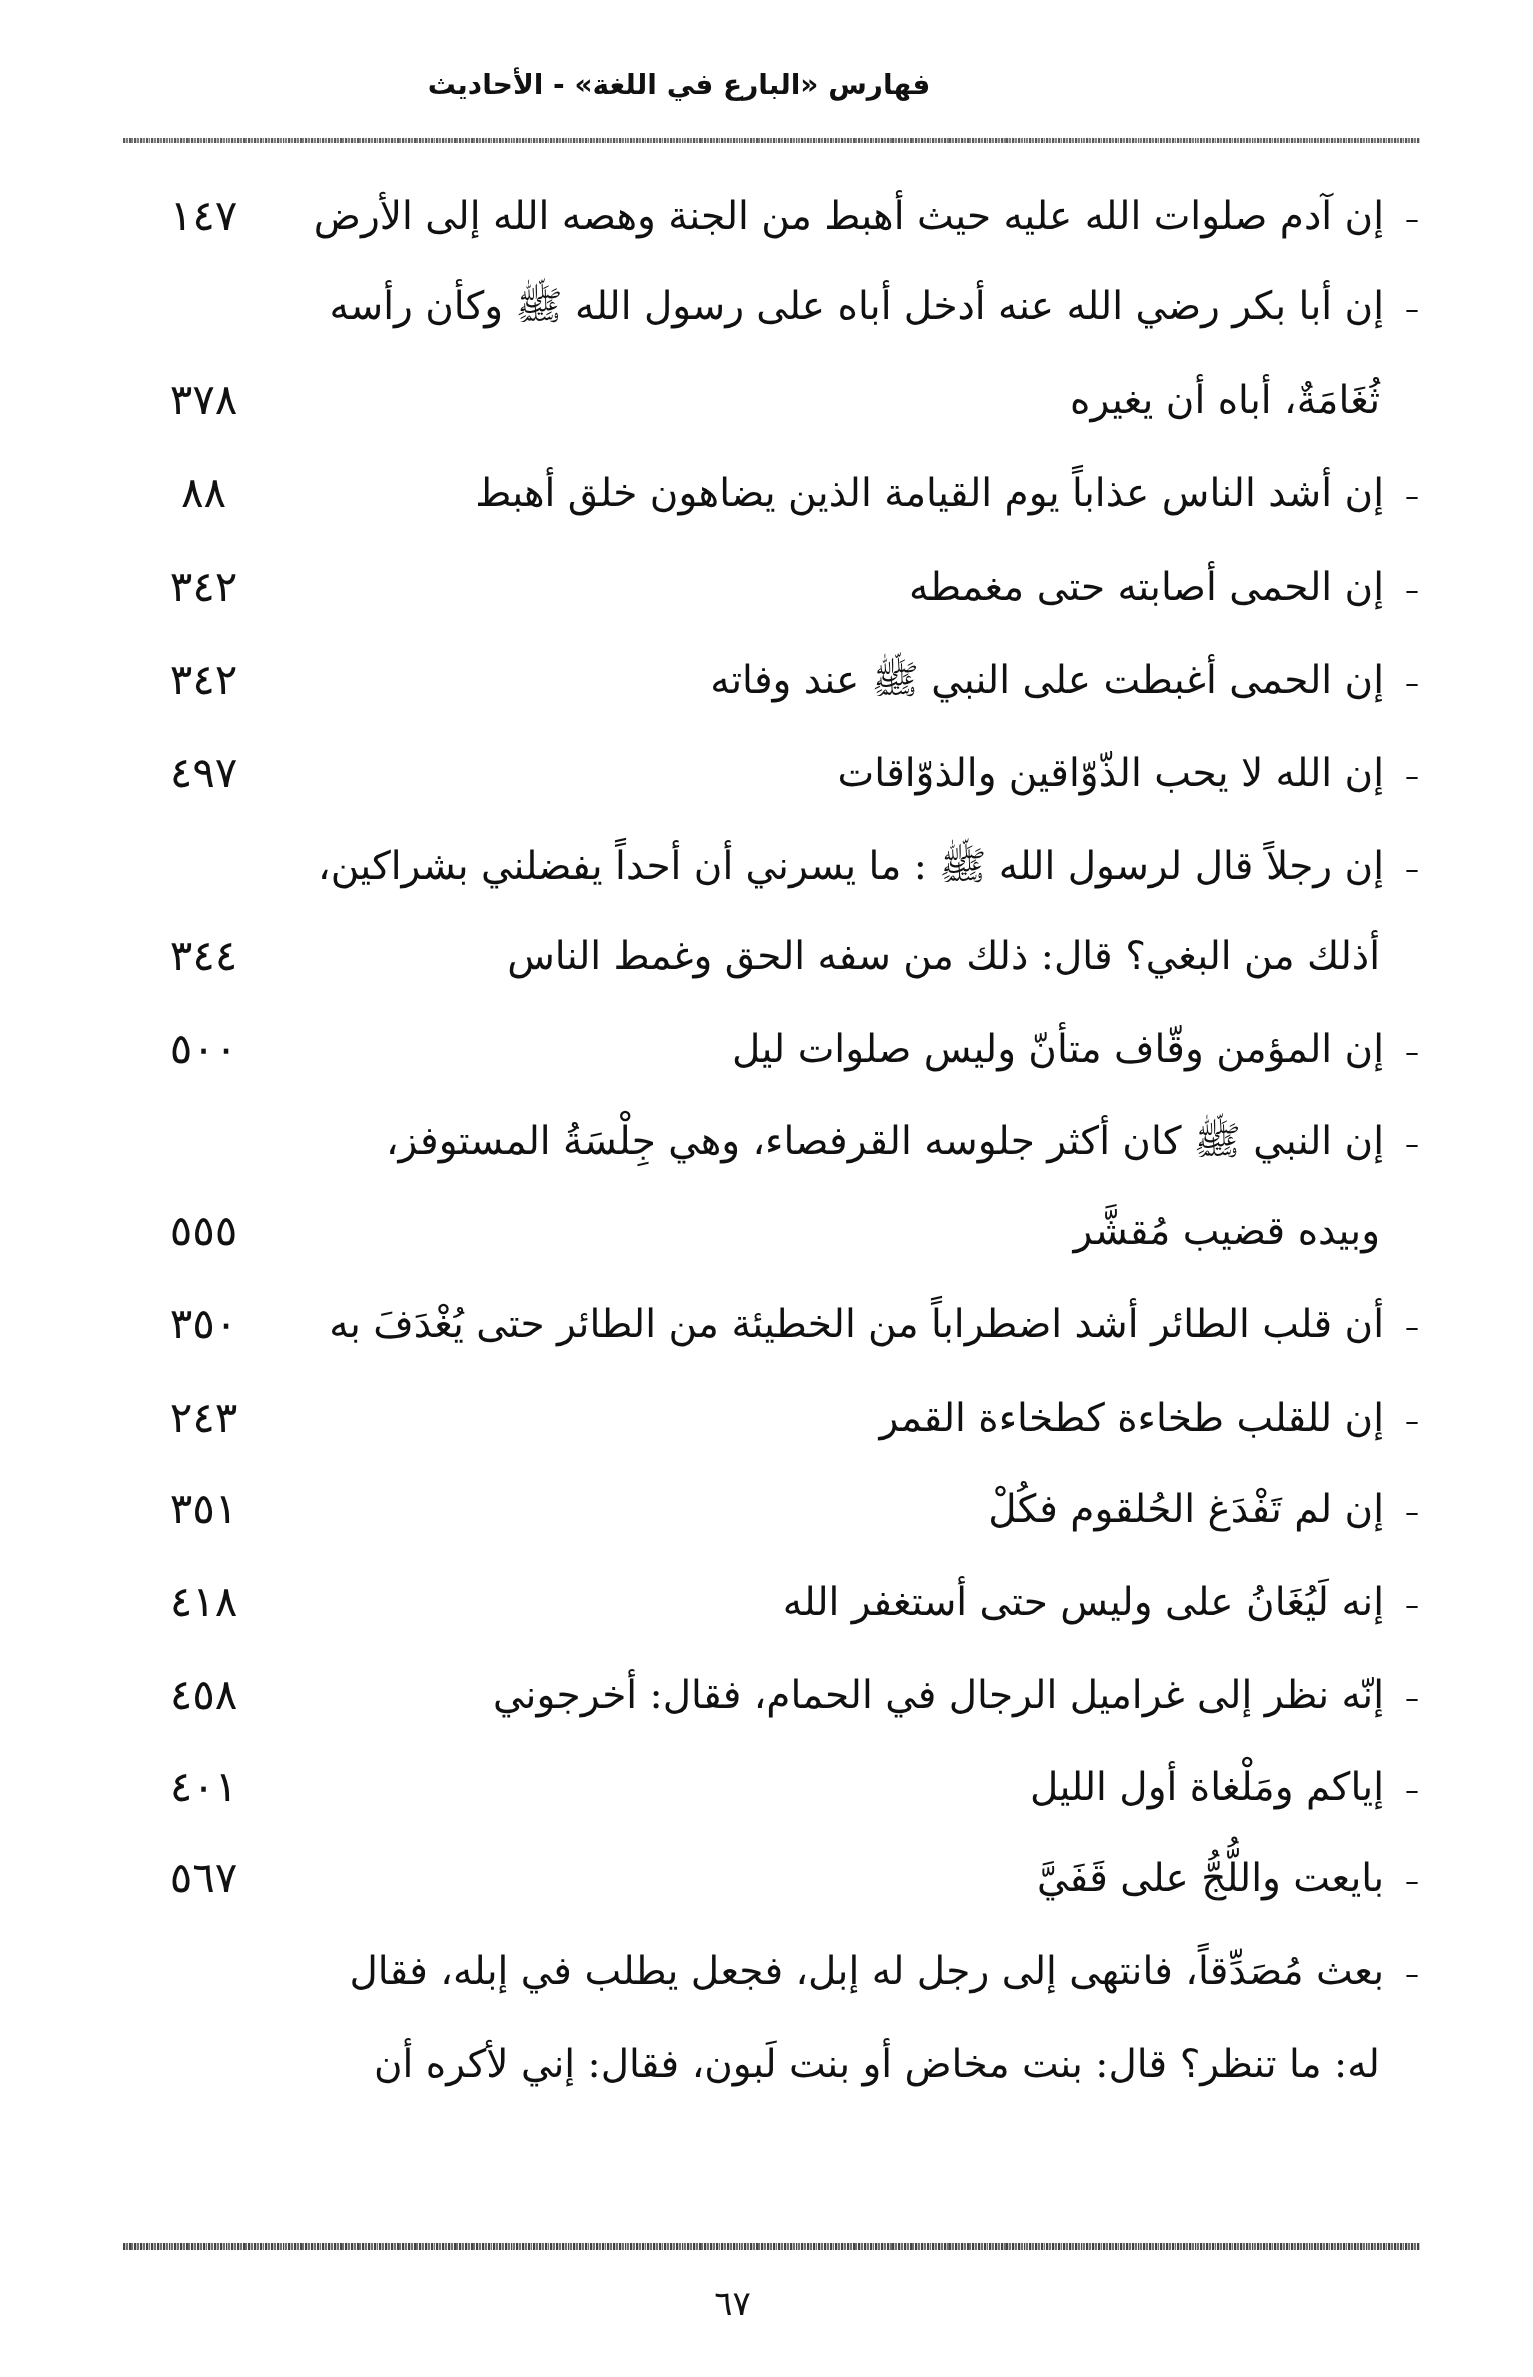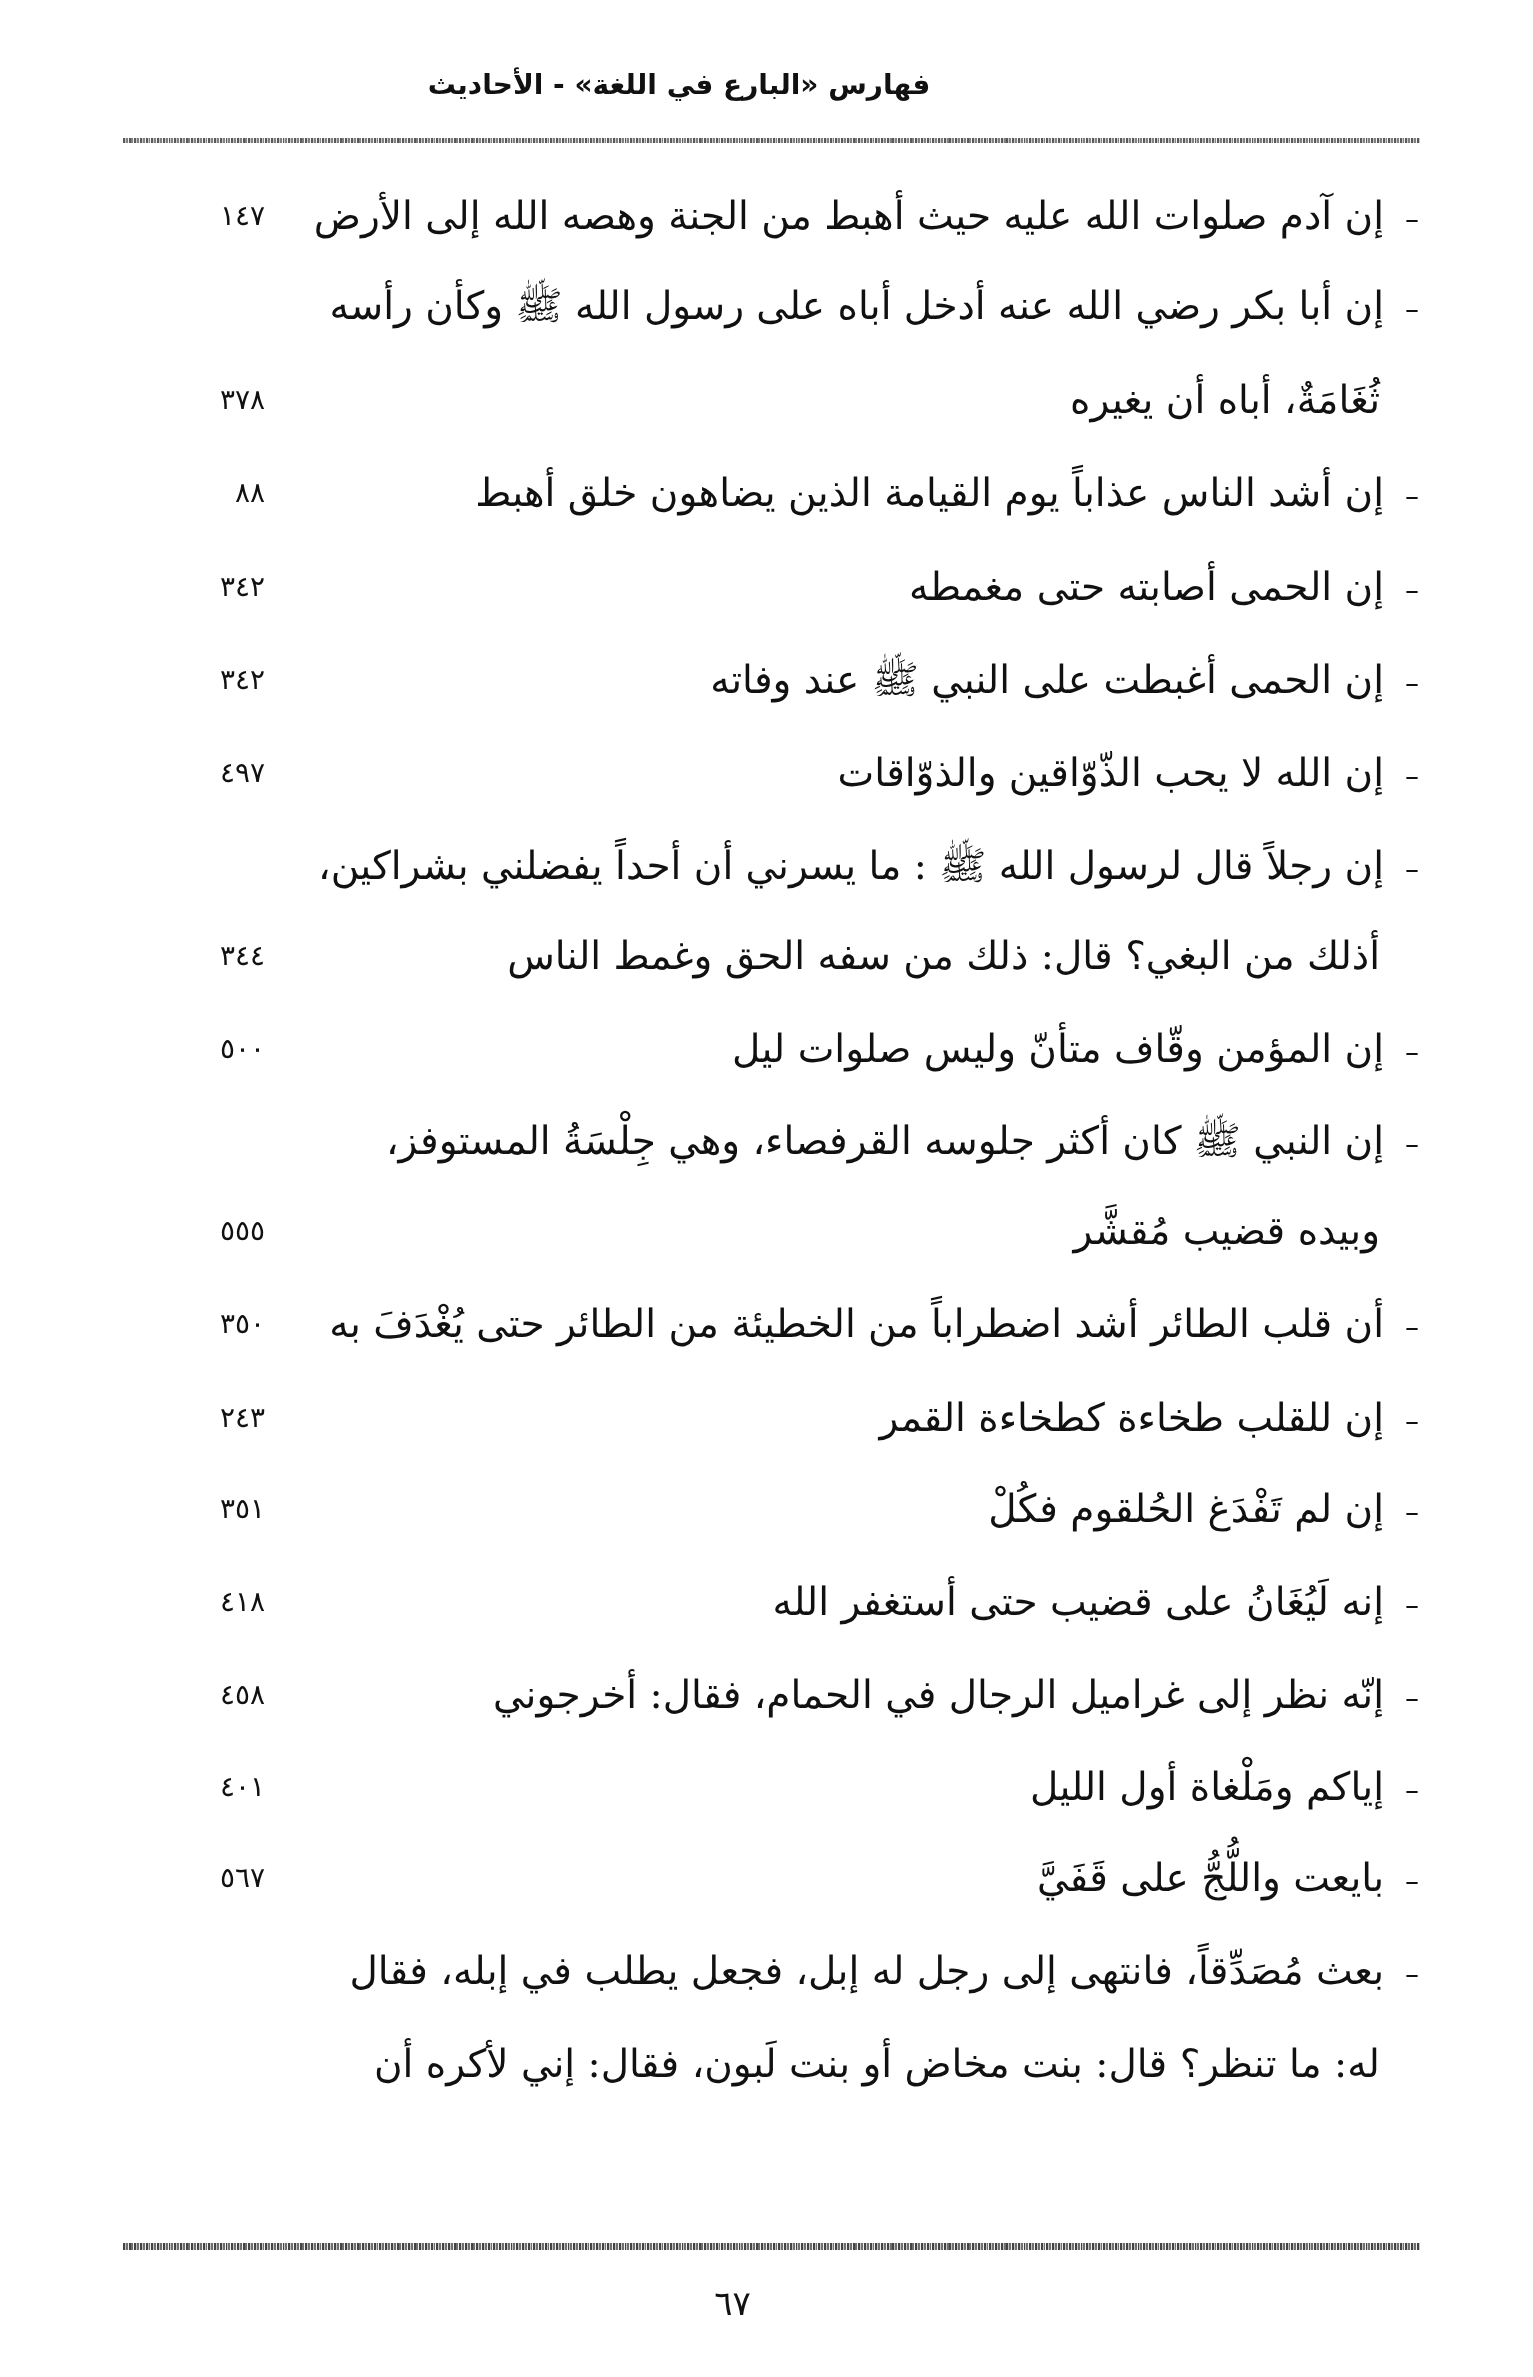--- a/index.html
+++ b/index.html
@@ -23,22 +23,22 @@
   .rule.bottom { top: 2243px; height: 6.6px; opacity: 0.85; }
   .entries { position: absolute; top: 0; left: 0; width: 1533px; height: 2377px; }
   .line {
     position: absolute; direction: rtl; white-space: nowrap;
     font-size: 39px; line-height: 57px; height: 57px;
   }
   .line .dash { display: inline-block; margin-left: 21px; font-family: "DejaVu Sans", sans-serif; font-size: 28px; vertical-align: middle; }
   .first { right: 114px; margin-left: 30px; }
   .cont  { right: 153px; }
   .num {
-    position: absolute; left: 142px; width: 123px; direction: rtl; text-align: right;
-    font-size: 28px; line-height: 57px; height: 57px; letter-spacing: 7.6px;
+    position: absolute; left: 142px; width: 123px; direction: rtl; text-align: center;
+    font-size: 42px; line-height: 57px; height: 57px; letter-spacing: 7.6px;
   }
   .page-number {
     position: absolute; top: 2283px; left: 0; width: 1465px; text-align: center;
     font-size: 34px; direction: rtl;
   }
 </style>
 </head>
 <body>
 
 <div>
@@ -105,21 +105,21 @@
     <div class="line first" style="top:1389px"><span class="dash">–</span><span>إن للقلب طخاءة كطخاءة القمر</span></div>
     <div class="num" style="top:1389px">٢٤٣</div>
   </div>
 
   <div>
     <div class="line first" style="top:1480px"><span class="dash">–</span><span>إن لم تَفْدَغ الحُلقوم فكُلْ</span></div>
     <div class="num" style="top:1480px">٣٥١</div>
   </div>
 
   <div>
-    <div class="line first" style="top:1573px"><span class="dash">–</span><span>إنه لَيُغَانُ على قضيب حتى أستغفر الله</span></div>
+    <div class="line first" style="top:1573px"><span class="dash">–</span><span>إنه لَيُغَانُ على وليس حتى أستغفر الله</span></div>
     <div class="num" style="top:1573px">٤١٨</div>
   </div>
 
   <div>
     <div class="line first" style="top:1666px"><span class="dash">–</span><span>إنّه نظر إلى غراميل الرجال في الحمام، فقال: أخرجوني</span></div>
     <div class="num" style="top:1666px">٤٥٨</div>
   </div>
 
   <div>
     <div class="line first" style="top:1758px"><span class="dash">–</span><span>إياكم ومَلْغاة أول الليل</span></div>

